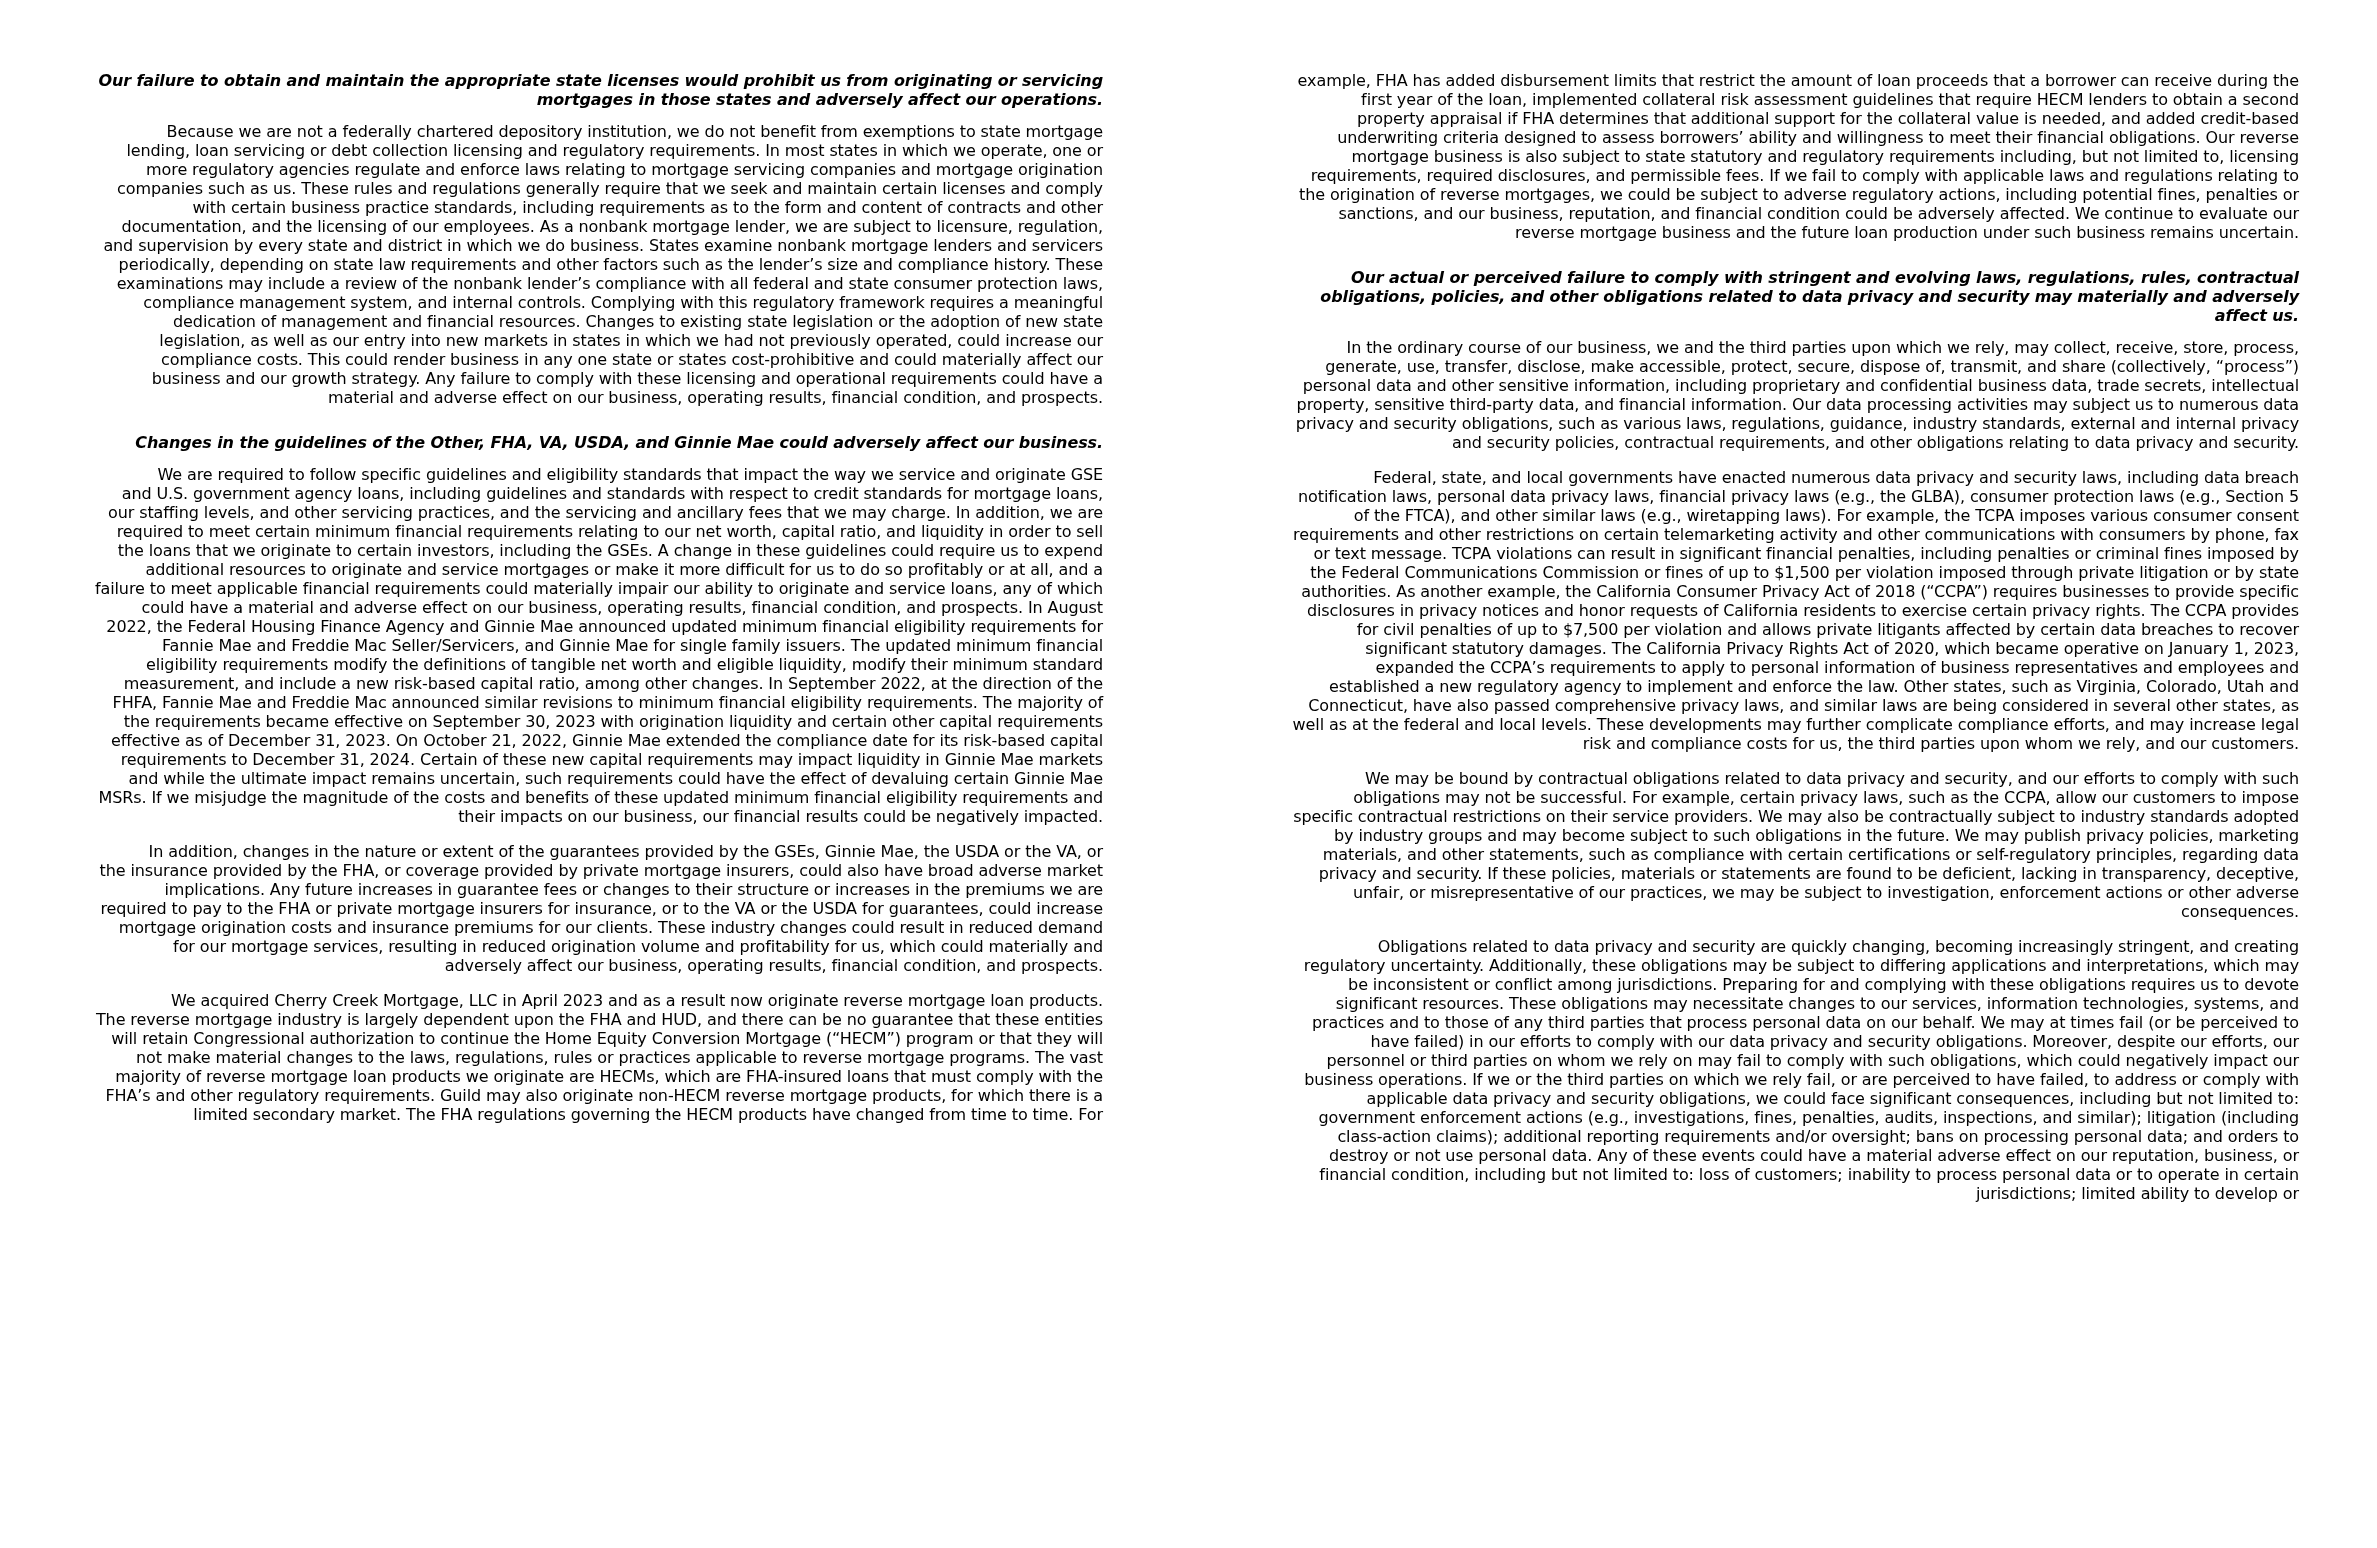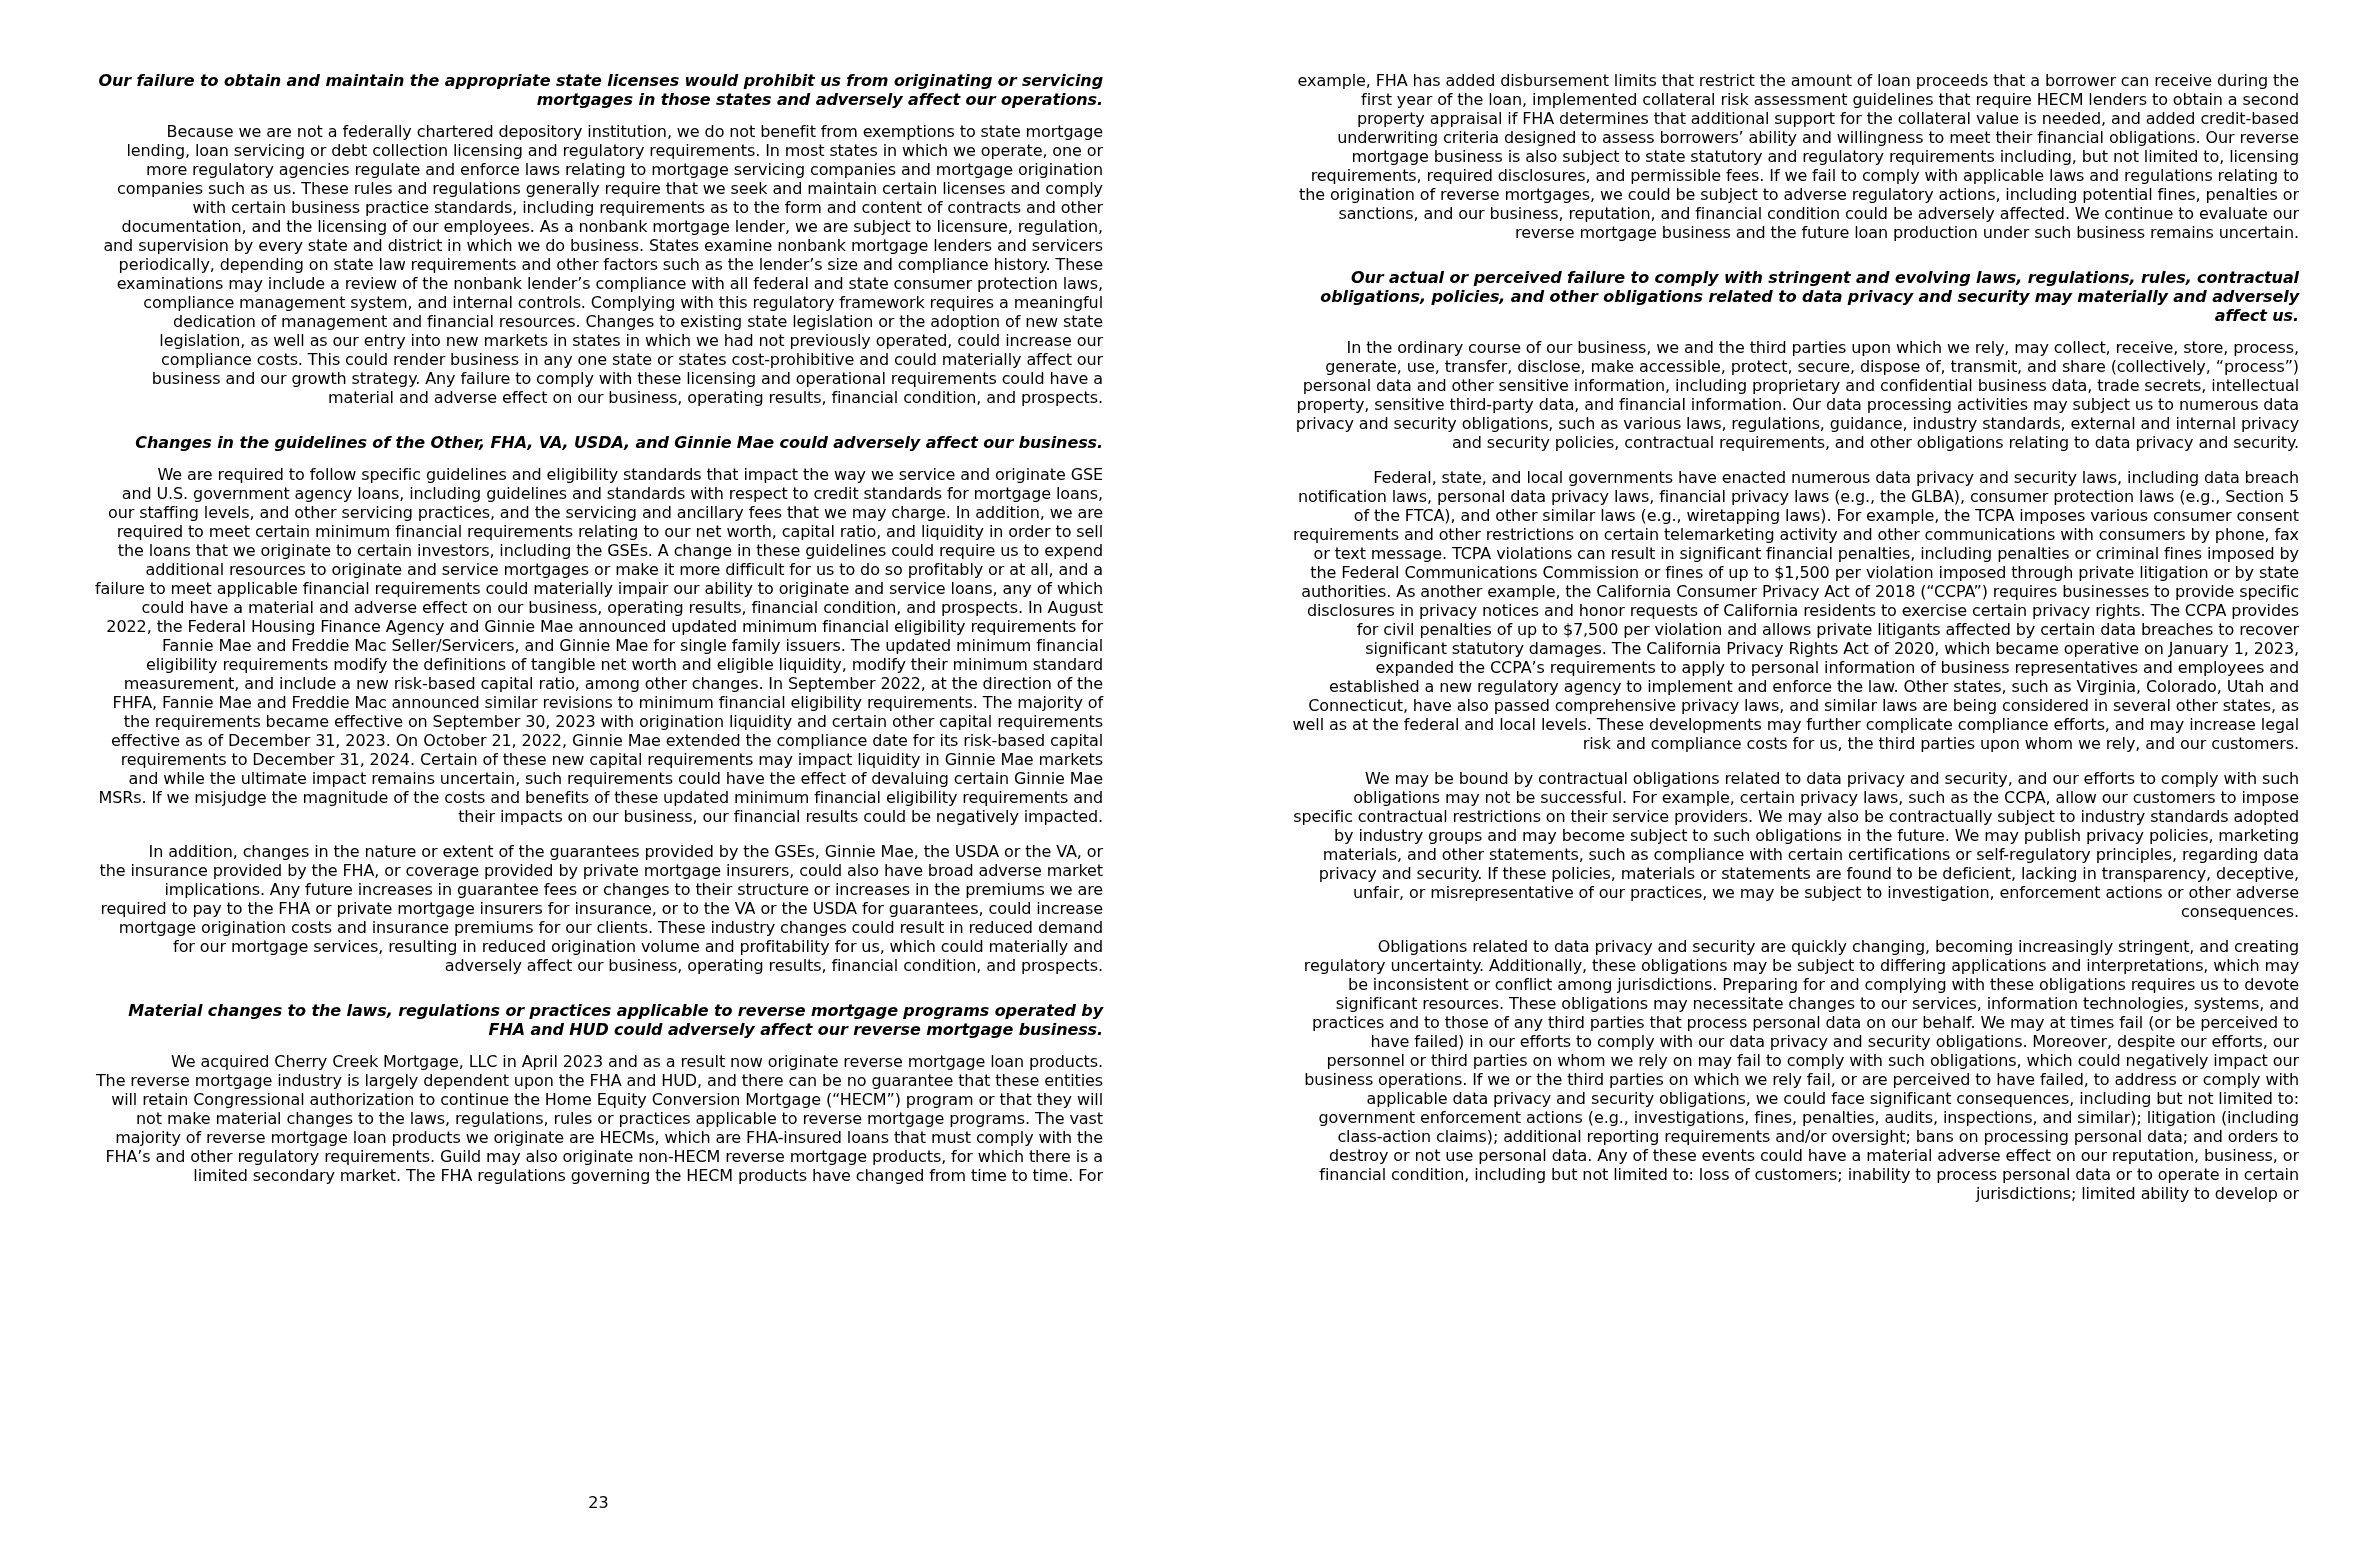--- a/index.html
+++ b/index.html
@@ -60,24 +60,22 @@
 
 <div>
 
   <section class="page" id="page-left">
     <div class="content">
       <h2 class="heading first">Our failure to obtain and maintain the appropriate state licenses would prohibit us from originating or servicing mortgages in those states and adversely affect our operations.</h2>
       <p class="para">Because we are not a federally chartered depository institution, we do not benefit from exemptions to state mortgage lending, loan servicing or debt collection licensing and regulatory requirements. In most states in which we operate, one or more regulatory agencies regulate and enforce laws relating to mortgage servicing companies and mortgage origination companies such as us. These rules and regulations generally require that we seek and maintain certain licenses and comply with certain business practice standards, including requirements as to the form and content of contracts and other documentation, and the licensing of our employees. As a nonbank mortgage lender, we are subject to licensure, regulation, and supervision by every state and district in which we do business. States examine nonbank mortgage lenders and servicers periodically, depending on state law requirements and other factors such as the lender’s size and compliance history. These examinations may include a review of the nonbank lender’s compliance with all federal and state consumer protection laws, compliance management system, and internal controls. Complying with this regulatory framework requires a meaningful dedication of management and financial resources. Changes to existing state legislation or the adoption of new state legislation, as well as our entry into new markets in states in which we had not previously operated, could increase our compliance costs. This could render business in any one state or states cost-prohibitive and could materially affect our business and our growth strategy. Any failure to comply with these licensing and operational requirements could have a material and adverse effect on our business, operating results, financial condition, and prospects.</p>
       <h2 class="heading">Changes in the guidelines of the Other, FHA, VA, USDA, and Ginnie Mae could adversely affect our business.</h2>
       <p class="para">We are required to follow specific guidelines and eligibility standards that impact the way we service and originate GSE and U.S. government agency loans, including guidelines and standards with respect to credit standards for mortgage loans, our staffing levels, and other servicing practices, and the servicing and ancillary fees that we may charge. In addition, we are required to meet certain minimum financial requirements relating to our net worth, capital ratio, and liquidity in order to sell the loans that we originate to certain investors, including the GSEs. A change in these guidelines could require us to expend additional resources to originate and service mortgages or make it more difficult for us to do so profitably or at all, and a failure to meet applicable financial requirements could materially impair our ability to originate and service loans, any of which could have a material and adverse effect on our business, operating results, financial condition, and prospects. In August 2022, the Federal Housing Finance Agency and Ginnie Mae announced updated minimum financial eligibility requirements for Fannie Mae and Freddie Mac Seller/Servicers, and Ginnie Mae for single family issuers. The updated minimum financial eligibility requirements modify the definitions of tangible net worth and eligible liquidity, modify their minimum standard measurement, and include a new risk-based capital ratio, among other changes. In September 2022, at the direction of the FHFA, Fannie Mae and Freddie Mac announced similar revisions to minimum financial eligibility requirements. The majority of the requirements became effective on September 30, 2023 with origination liquidity and certain other capital requirements effective as of December 31, 2023. On October 21, 2022, Ginnie Mae extended the compliance date for its risk-based capital requirements to December 31, 2024. Certain of these new capital requirements may impact liquidity in Ginnie Mae markets and while the ultimate impact remains uncertain, such requirements could have the effect of devaluing certain Ginnie Mae MSRs. If we misjudge the magnitude of the costs and benefits of these updated minimum financial eligibility requirements and their impacts on our business, our financial results could be negatively impacted.</p>
       <p class="para">In addition, changes in the nature or extent of the guarantees provided by the GSEs, Ginnie Mae, the USDA or the VA, or the insurance provided by the FHA, or coverage provided by private mortgage insurers, could also have broad adverse market implications. Any future increases in guarantee fees or changes to their structure or increases in the premiums we are required to pay to the FHA or private mortgage insurers for insurance, or to the VA or the USDA for guarantees, could increase mortgage origination costs and insurance premiums for our clients. These industry changes could result in reduced demand for our mortgage services, resulting in reduced origination volume and profitability for us, which could materially and adversely affect our business, operating results, financial condition, and prospects.</p>
-      <h2 class="heading">Material changes to the laws, regulations or practices applicable to reverse mortgage programs operated by FHA and HUD could adversely affect our reverse mortgage business.</h2>
       <p class="para">We acquired Cherry Creek Mortgage, LLC in April 2023 and as a result now originate reverse mortgage loan products. The reverse mortgage industry is largely dependent upon the FHA and HUD, and there can be no guarantee that these entities will retain Congressional authorization to continue the Home Equity Conversion Mortgage (“HECM”) program or that they will not make material changes to the laws, regulations, rules or practices applicable to reverse mortgage programs. The vast majority of reverse mortgage loan products we originate are HECMs, which are FHA-insured loans that must comply with the FHA’s and other regulatory requirements. Guild may also originate non-HECM reverse mortgage products, for which there is a limited secondary market. The FHA regulations governing the HECM products have changed from time to time. For</p>
     </div>
-    <div class="page-number">23</div>
   </section>
 
   <section class="page" id="page-right">
     <div class="content">
       <p class="para no-indent">example, FHA has added disbursement limits that restrict the amount of loan proceeds that a borrower can receive during the first year of the loan, implemented collateral risk assessment guidelines that require HECM lenders to obtain a second property appraisal if FHA determines that additional support for the collateral value is needed, and added credit-based underwriting criteria designed to assess borrowers’ ability and willingness to meet their financial obligations. Our reverse mortgage business is also subject to state statutory and regulatory requirements including, but not limited to, licensing requirements, required disclosures, and permissible fees. If we fail to comply with applicable laws and regulations relating to the origination of reverse mortgages, we could be subject to adverse regulatory actions, including potential fines, penalties or sanctions, and our business, reputation, and financial condition could be adversely affected. We continue to evaluate our reverse mortgage business and the future loan production under such business remains uncertain.</p>
       <h2 class="heading">Our actual or perceived failure to comply with stringent and evolving laws, regulations, rules, contractual obligations, policies, and other obligations related to data privacy and security may materially and adversely affect us.</h2>
       <p class="para">In the ordinary course of our business, we and the third parties upon which we rely, may collect, receive, store, process, generate, use, transfer, disclose, make accessible, protect, secure, dispose of, transmit, and share (collectively, “process”) personal data and other sensitive information, including proprietary and confidential business data, trade secrets, intellectual property, sensitive third-party data, and financial information. Our data processing activities may subject us to numerous data privacy and security obligations, such as various laws, regulations, guidance, industry standards, external and internal privacy and security policies, contractual requirements, and other obligations relating to data privacy and security.</p>
       <p class="para">Federal, state, and local governments have enacted numerous data privacy and security laws, including data breach notification laws, personal data privacy laws, financial privacy laws (e.g., the GLBA), consumer protection laws (e.g., Section 5 of the FTCA), and other similar laws (e.g., wiretapping laws). For example, the TCPA imposes various consumer consent requirements and other restrictions on certain telemarketing activity and other communications with consumers by phone, fax or text message. TCPA violations can result in significant financial penalties, including penalties or criminal fines imposed by the Federal Communications Commission or fines of up to $1,500 per violation imposed through private litigation or by state authorities. As another example, the California Consumer Privacy Act of 2018 (“CCPA”) requires businesses to provide specific disclosures in privacy notices and honor requests of California residents to exercise certain privacy rights. The CCPA provides for civil penalties of up to $7,500 per violation and allows private litigants affected by certain data breaches to recover significant statutory damages. The California Privacy Rights Act of 2020, which became operative on January 1, 2023, expanded the CCPA’s requirements to apply to personal information of business representatives and employees and established a new regulatory agency to implement and enforce the law. Other states, such as Virginia, Colorado, Utah and Connecticut, have also passed comprehensive privacy laws, and similar laws are being considered in several other states, as well as at the federal and local levels. These developments may further complicate compliance efforts, and may increase legal risk and compliance costs for us, the third parties upon whom we rely, and our customers.</p>
       <p class="para">We may be bound by contractual obligations related to data privacy and security, and our efforts to comply with such obligations may not be successful. For example, certain privacy laws, such as the CCPA, allow our customers to impose specific contractual restrictions on their service providers. We may also be contractually subject to industry standards adopted by industry groups and may become subject to such obligations in the future. We may publish privacy policies, marketing materials, and other statements, such as compliance with certain certifications or self-regulatory principles, regarding data privacy and security. If these policies, materials or statements are found to be deficient, lacking in transparency, deceptive, unfair, or misrepresentative of our practices, we may be subject to investigation, enforcement actions or other adverse consequences.</p>
       <p class="para">Obligations related to data privacy and security are quickly changing, becoming increasingly stringent, and creating regulatory uncertainty. Additionally, these obligations may be subject to differing applications and interpretations, which may be inconsistent or conflict among jurisdictions. Preparing for and complying with these obligations requires us to devote significant resources. These obligations may necessitate changes to our services, information technologies, systems, and practices and to those of any third parties that process personal data on our behalf. We may at times fail (or be perceived to have failed) in our efforts to comply with our data privacy and security obligations. Moreover, despite our efforts, our personnel or third parties on whom we rely on may fail to comply with such obligations, which could negatively impact our business operations. If we or the third parties on which we rely fail, or are perceived to have failed, to address or comply with applicable data privacy and security obligations, we could face significant consequences, including but not limited to: government enforcement actions (e.g., investigations, fines, penalties, audits, inspections, and similar); litigation (including class-action claims); additional reporting requirements and/or oversight; bans on processing personal data; and orders to destroy or not use personal data. Any of these events could have a material adverse effect on our reputation, business, or financial condition, including but not limited to: loss of customers; inability to process personal data or to operate in certain jurisdictions; limited ability to develop or</p>

